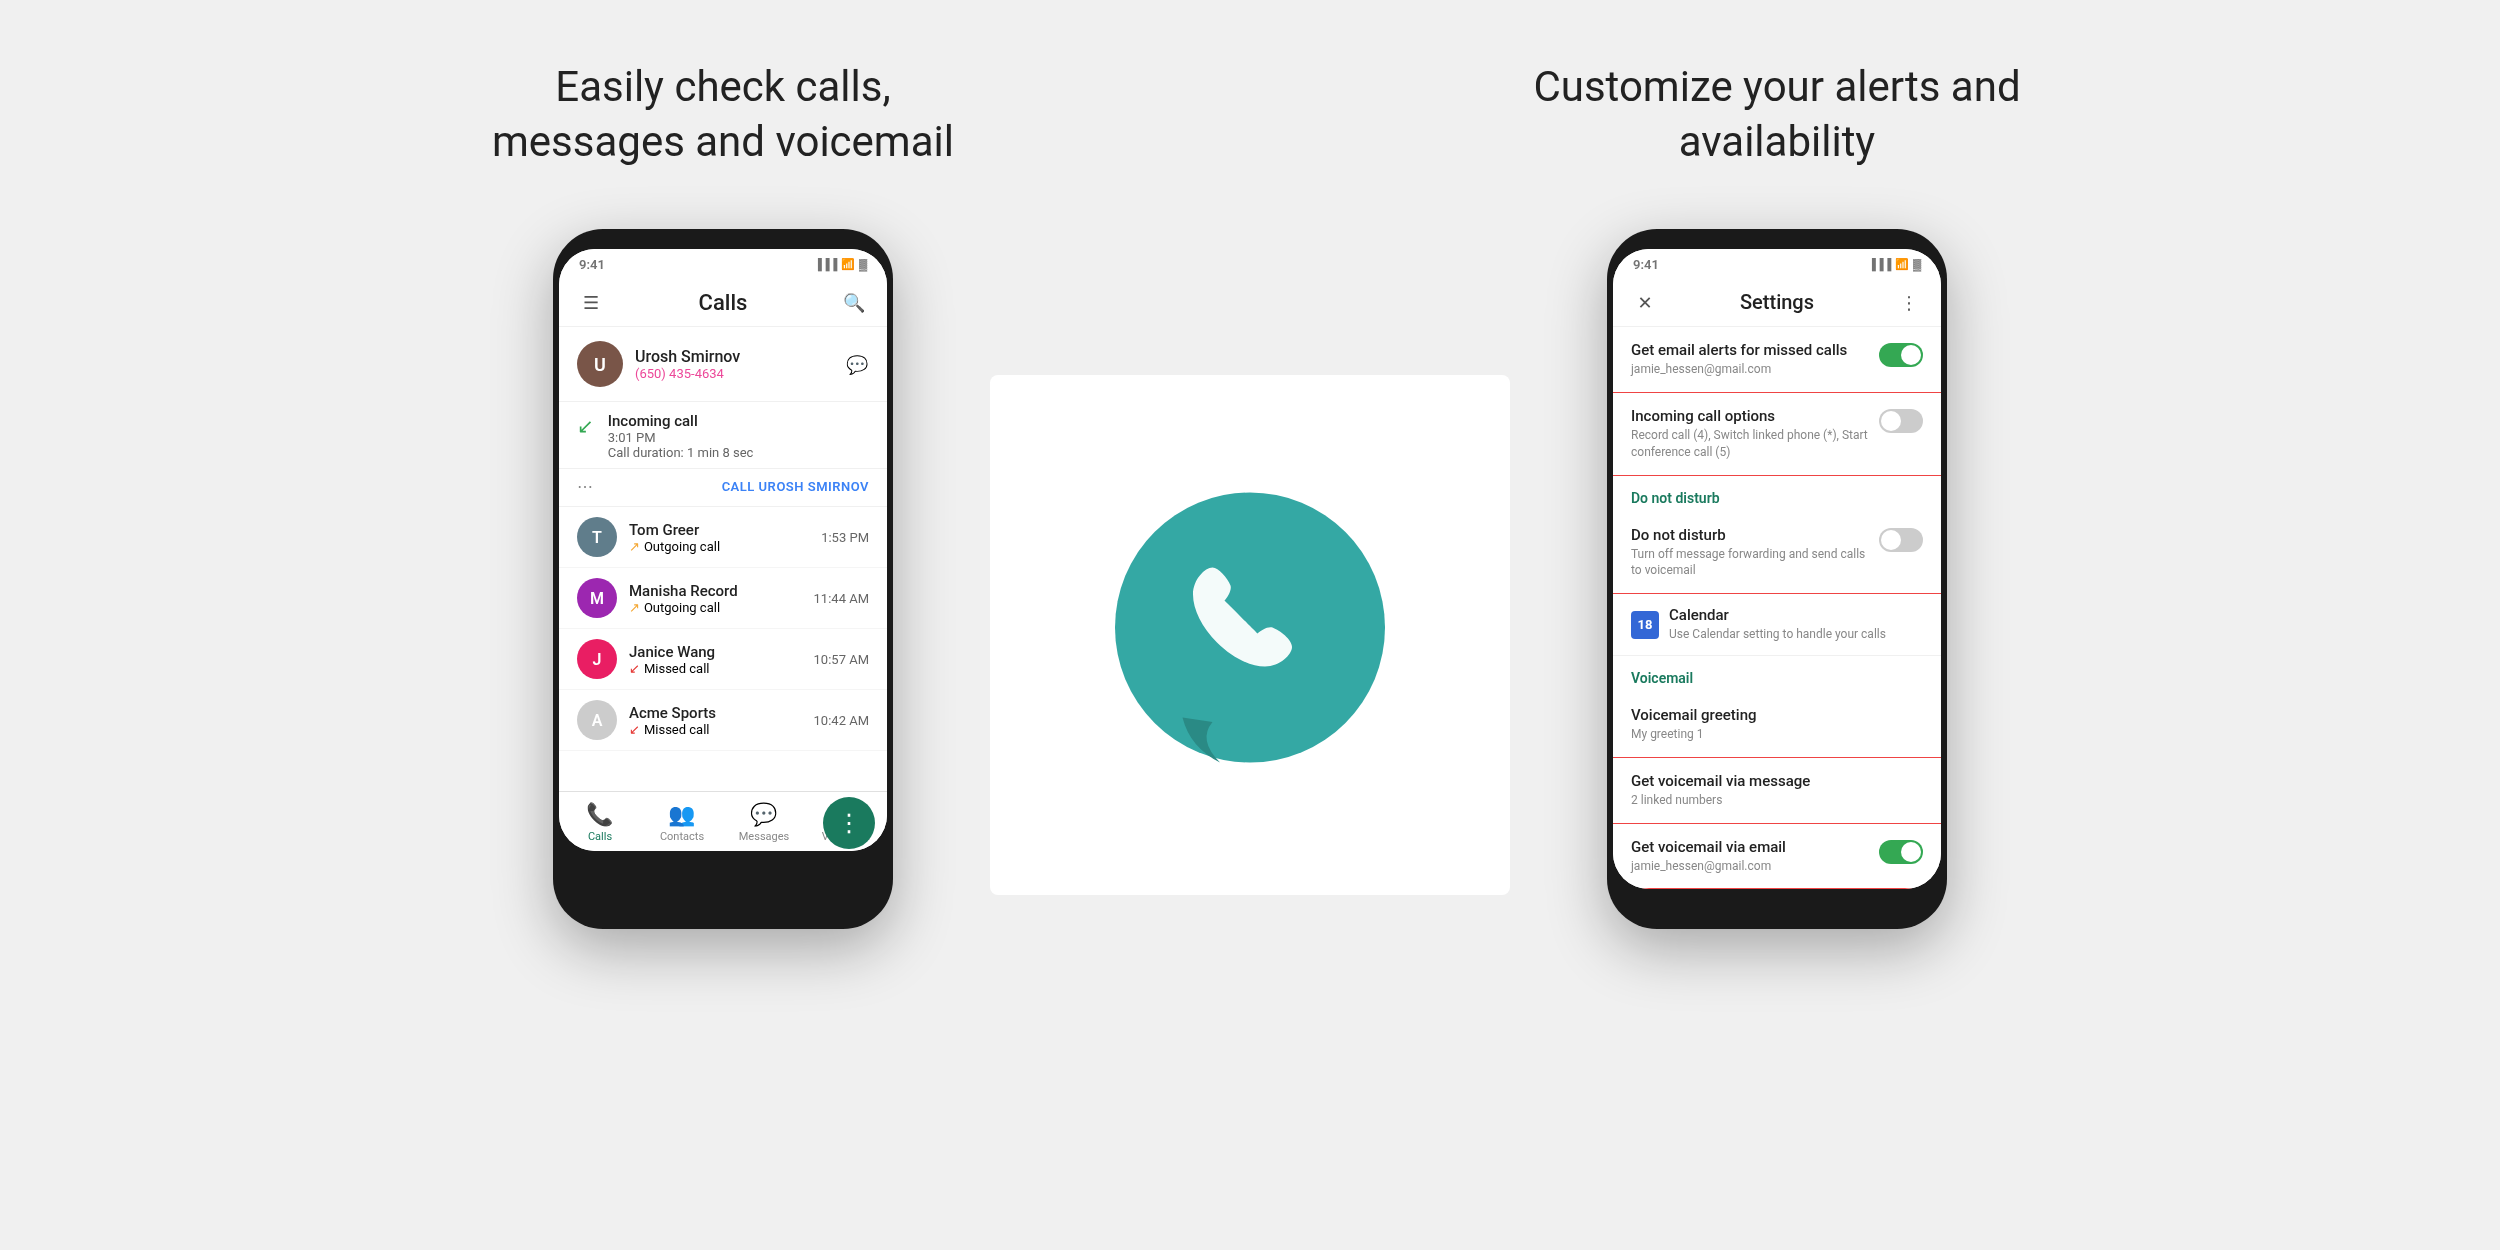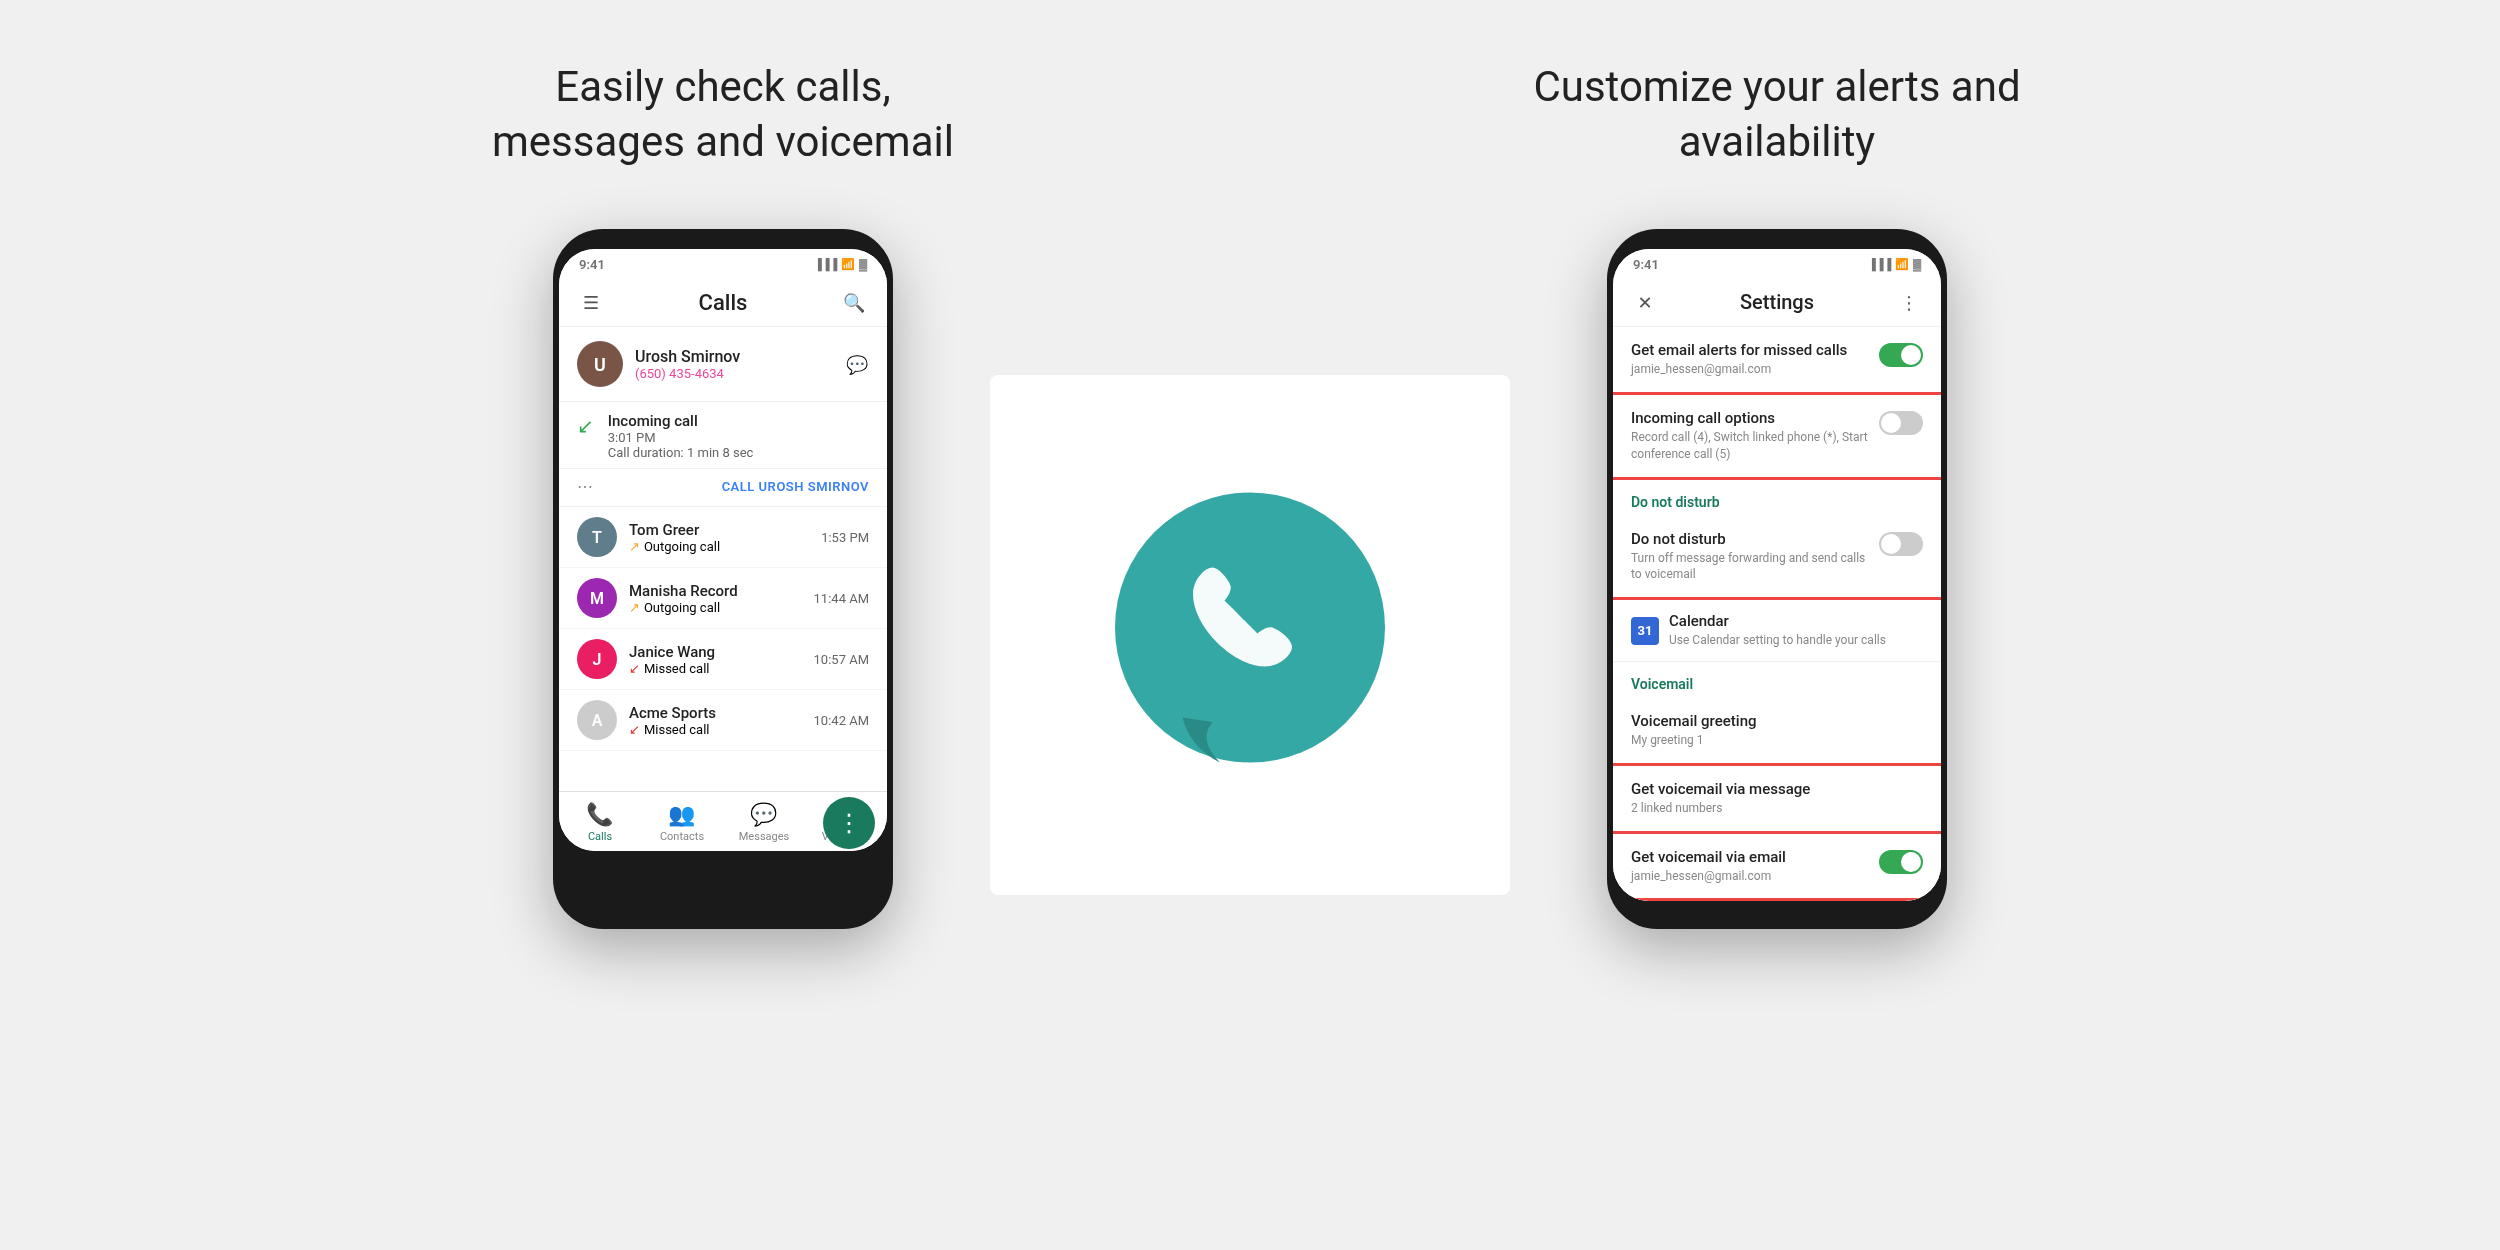--- a/index.html
+++ b/index.html
@@ -297,21 +297,21 @@
       font-size: 20px;
       font-weight: 500;
       color: #222;
     }
     .settings-body {
       background: #fff;
       padding: 0;
     }
     .settings-item {
       padding: 14px 18px;
-      border-bottom: 3px solid #ef4444;
+      border-bottom: 1px solid #ef4444;
       display: flex;
       align-items: flex-start;
       justify-content: space-between;
       gap: 10px;
     }
     .settings-item-left { flex: 1; }
     .settings-item-title {
       font-size: 15px;
       font-weight: 500;
       color: #222;
@@ -561,21 +561,21 @@
 
           <div class="settings-item">
             <div class="settings-item-left">
               <div class="settings-item-title">Do not disturb</div>
               <div class="settings-item-sub">Turn off message forwarding and send calls to voicemail</div>
             </div>
             <div class="toggle toggle-off"></div>
           </div>
 
           <div class="settings-cal-item">
-            <div class="calendar-icon">31</div>
+            <div class="calendar-icon">18</div>
             <div class="settings-item-left">
               <div class="settings-item-title">Calendar</div>
               <div class="settings-item-sub">Use Calendar setting to handle your calls</div>
             </div>
           </div>
 
           <div class="section-label">Voicemail</div>
 
           <div class="settings-item">
             <div class="settings-item-left">

